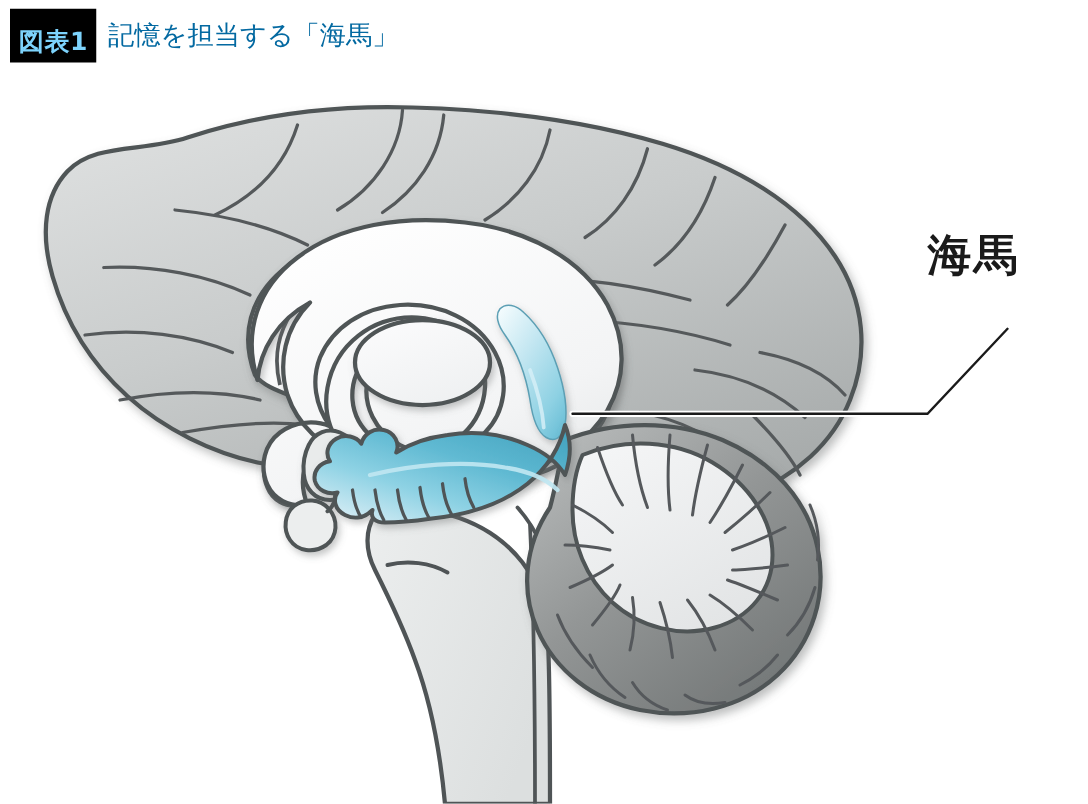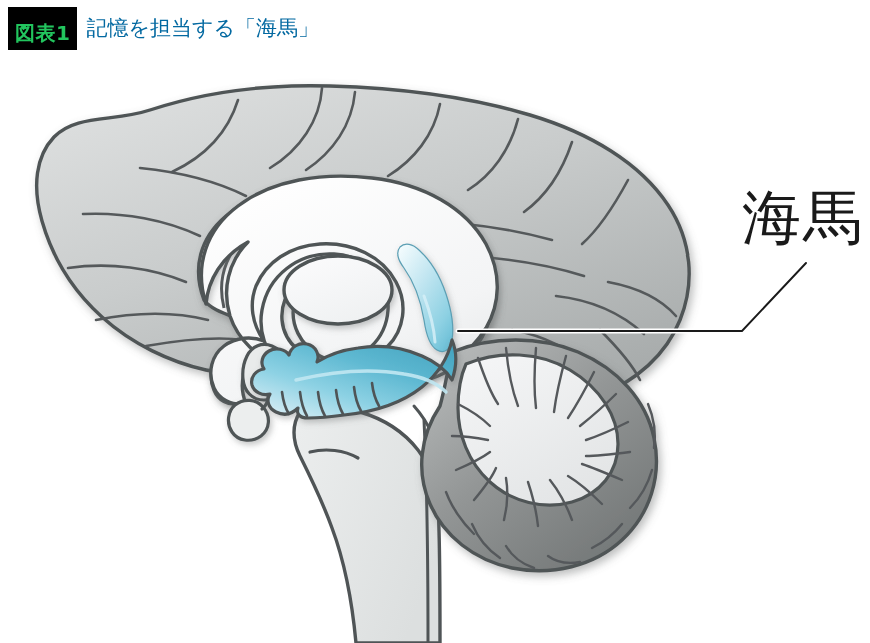--- a/index.html
+++ b/index.html
@@ -25,21 +25,21 @@
   .title-row {
     position: absolute;
     left: 8px;
     top: 11px;
     display: flex;
     align-items: center;
     height: 34px;
   }
   .fig-badge {
     background: #000000;
-    color: #22c55e;
+    color: #7dd3fc;
     font-size: 20px;
     font-weight: bold;
     line-height: 1;
     padding: 16px 7px 7px 7px;
     letter-spacing: 0.5px;
     white-space: nowrap;
     font-family: "DejaVu Sans", "Liberation Sans", sans-serif;
   }
   .fig-title {
     color: #0369a1;
@@ -48,26 +48,27 @@
     margin-left: 9px;
     white-space: nowrap;
     font-family: "DejaVu Sans", "Liberation Sans", sans-serif;
   }
 
   
   .callout-label {
     position: absolute;
     left: 742px;
     top: 188px;
-    font-size: 59px;
+    font-size: 35px;
     line-height: 1;
     color: #1a1a1a;
     letter-spacing: 2px;
     white-space: nowrap;
     font-family: "DejaVu Sans", "Liberation Sans", sans-serif;
+    font-weight: bold;
   }
 
   
   #brain-svg {
     position: absolute;
     left: 0;
     top: 0;
     width: 870px;
     height: 643px;
   }

